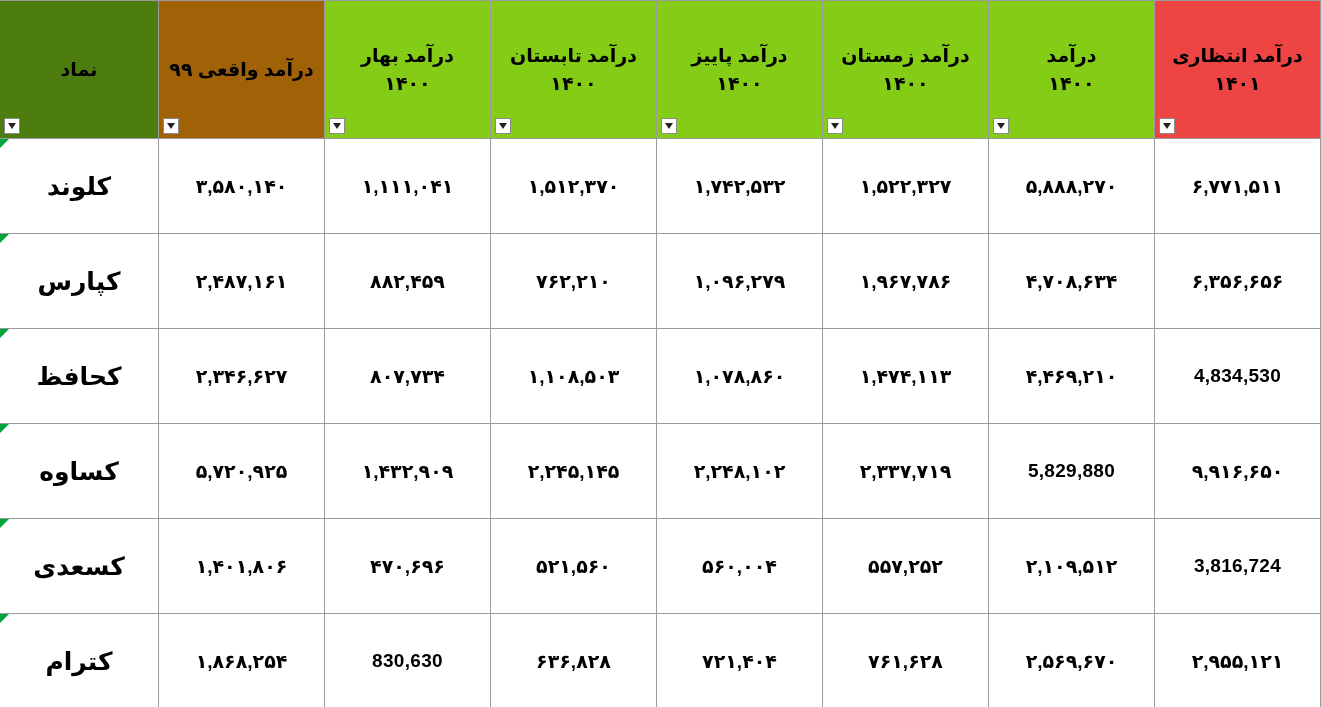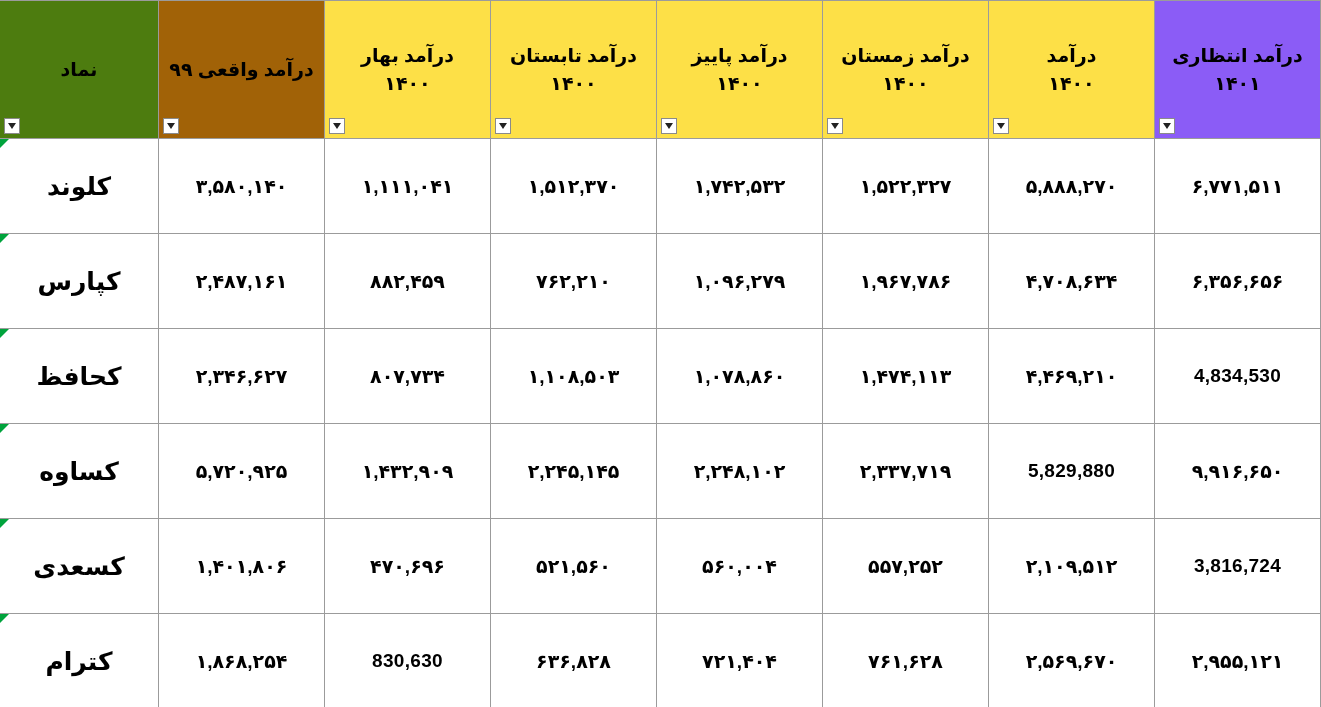--- a/index.html
+++ b/index.html
@@ -53,22 +53,22 @@
     border: 1px solid #8a8a8a;
     box-sizing: border-box;
     display: flex;
     align-items: center;
     justify-content: center;
   }
   .filter-btn svg { display: block; }
   
   .c-nemad   { background: #4d7c0f; }
   .c-actual  { background: #a16207; }
-  .c-green   { background: #fde047; }
-  .c-expect  { background: #8b5cf6; }
+  .c-green   { background: #84cc16; }
+  .c-expect  { background: #ef4444; }
   
   tbody td {
     height: 94px;
     font-size: 20px;
     font-weight: bold;
     position: relative;
   }
   tbody td.sym {
     font-size: 25px;
   }

